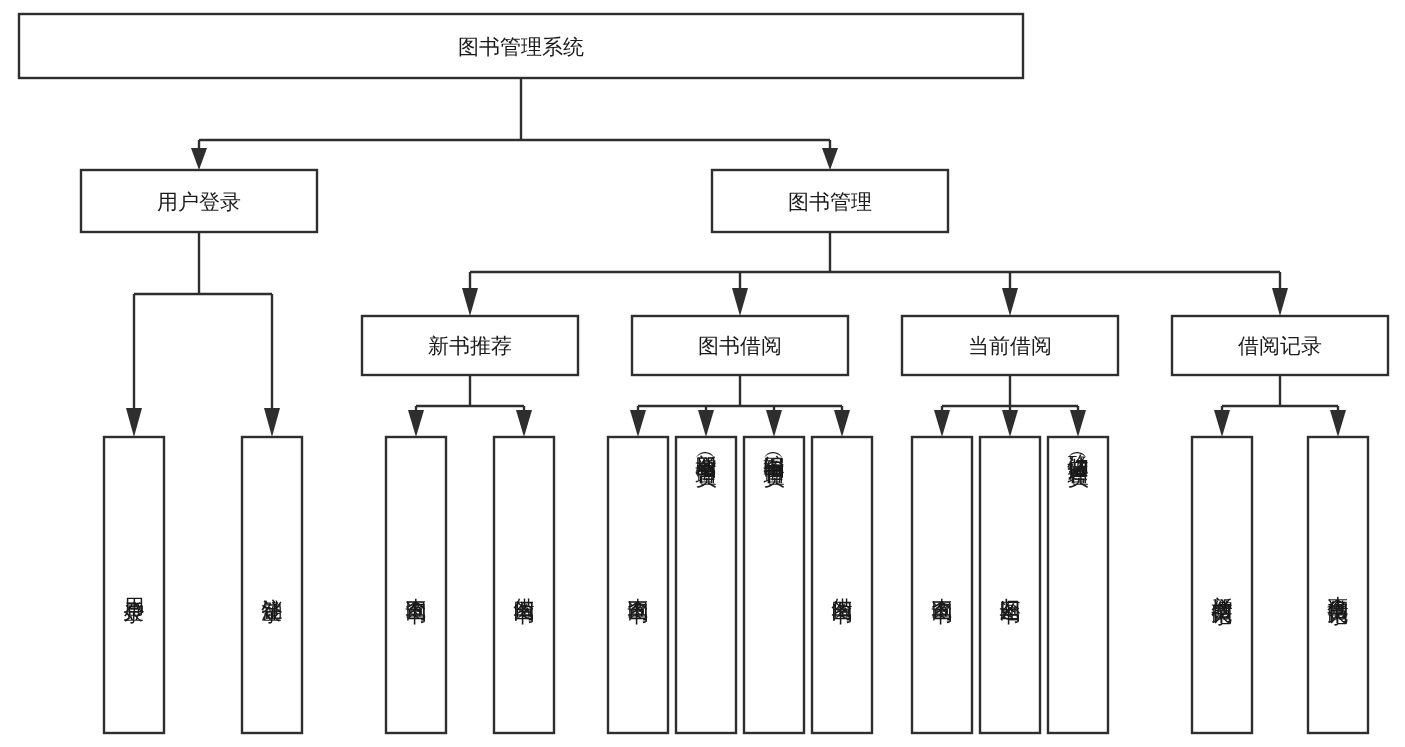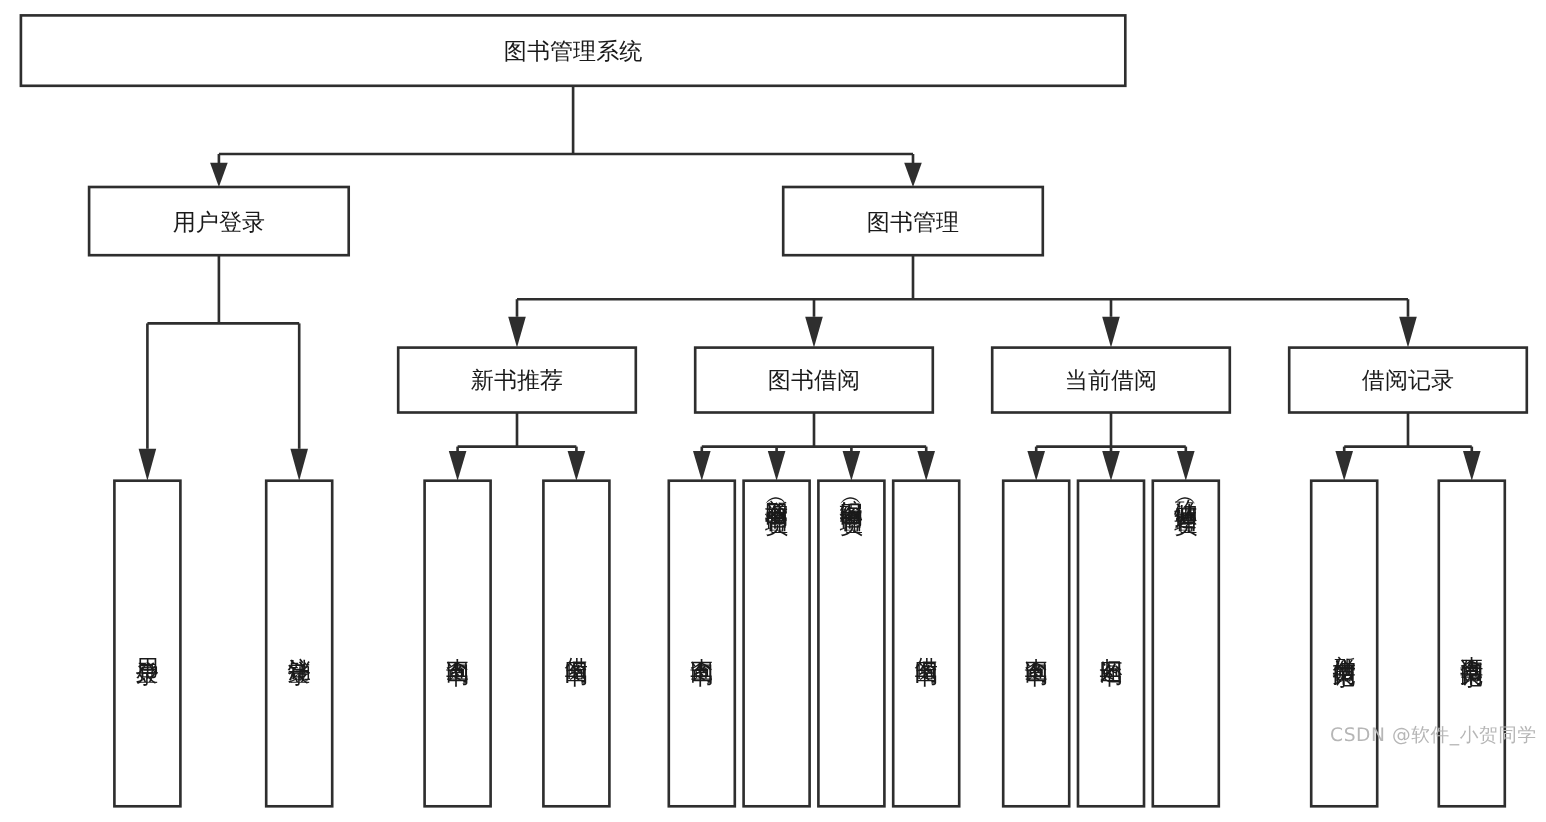--- a/index.html
+++ b/index.html
@@ -238,14 +238,13 @@
     <span class="node-label-v">确认归还（管理员）</span>
   </div>
 
   <div class="vlabel-wrap" style="left:1192px; top:437px; width:60px; height:296px;">
     <span class="node-label-v">新增借阅记录</span>
   </div>
   <div class="vlabel-wrap" style="left:1308px; top:437px; width:60px; height:296px;">
     <span class="node-label-v">查询借阅记录</span>
   </div>
 
-  <div class="watermark">CSDN @软件_小贺同学</div>
 </div>
 
 </body></html>

